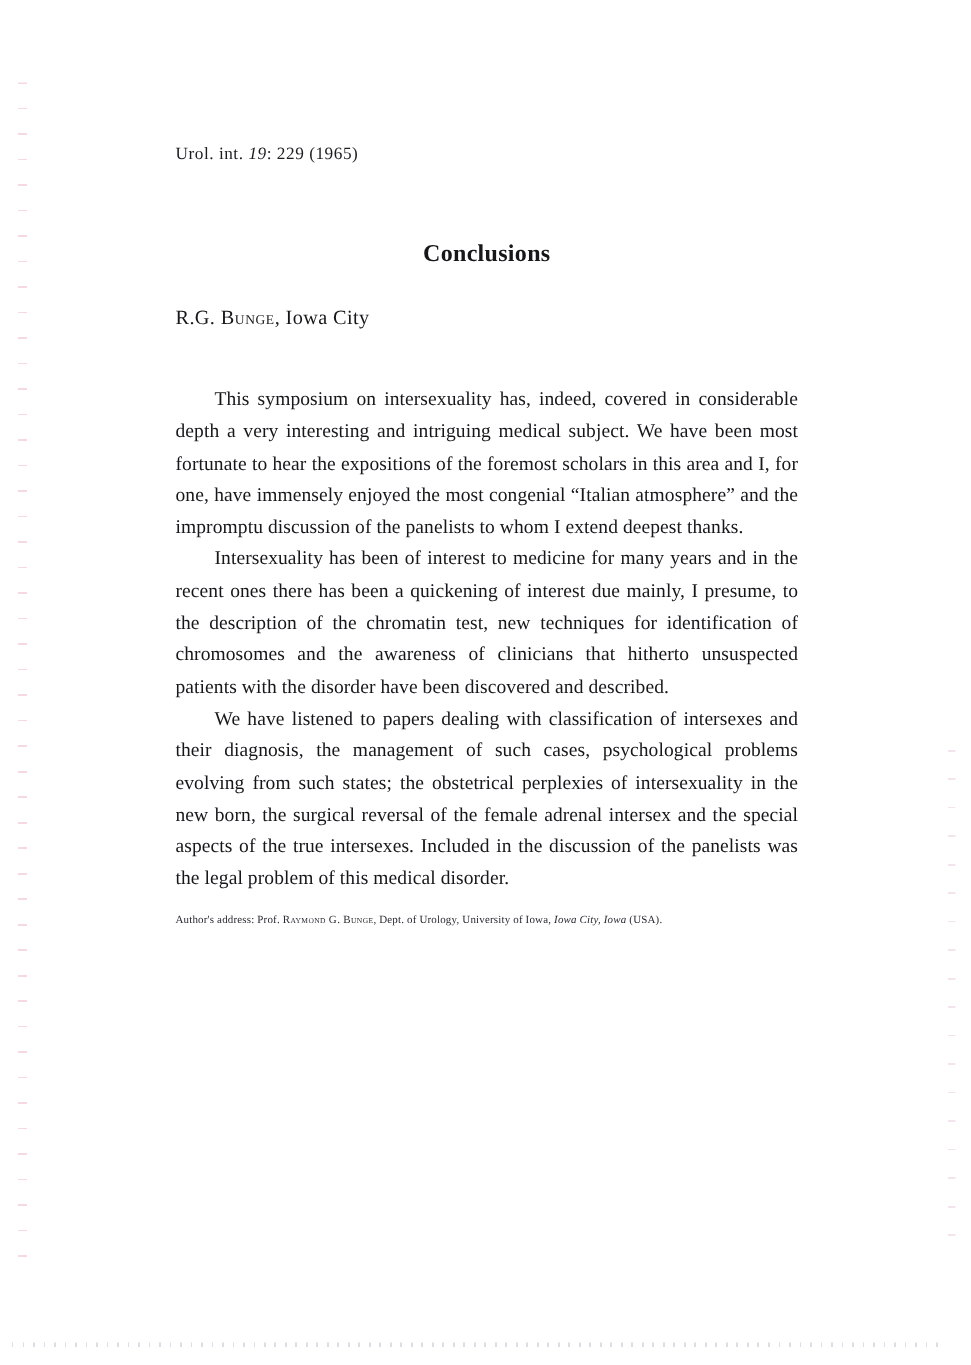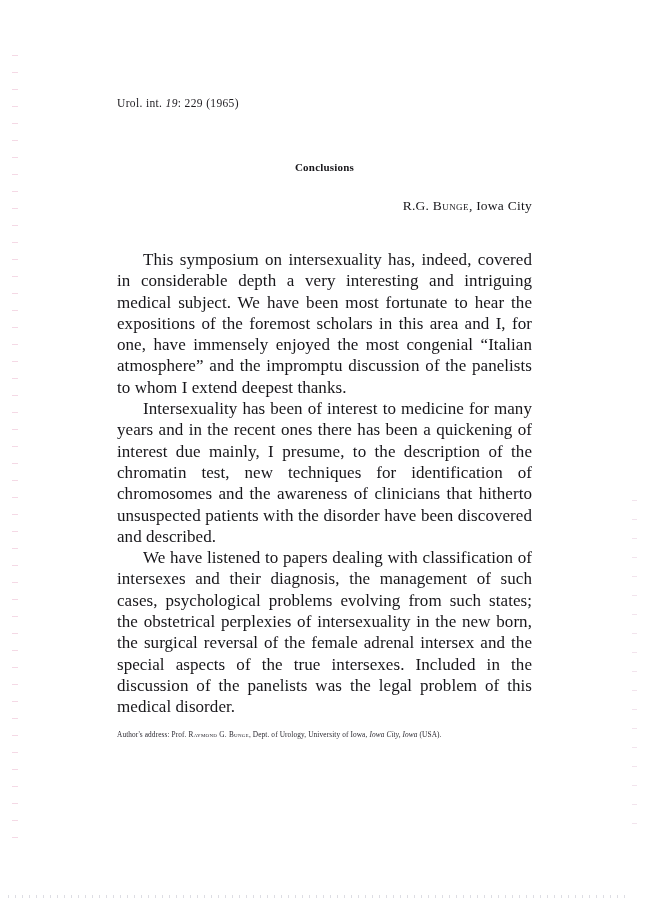--- a/index.html
+++ b/index.html
@@ -68,44 +68,44 @@
     color: #1e1c20;
     white-space: nowrap;
   }
   .running-head .vol {
     font-style: italic;
   }
 
   .doc-title {
     margin-top: 52px;
     text-align: center;
-    font-size: 11px;
+    font-size: 16px;
     font-weight: bold;
     letter-spacing: 0.2px;
   }
 
   .byline {
     margin-top: 25px;
-    text-align: right;
+    text-align: left;
     font-size: 13.5px;
     letter-spacing: 0.25px;
   }
   .smallcaps {
     font-variant: small-caps;
     letter-spacing: 0.4px;
   }
 
   .body-text {
     margin-top: 35px;
   }
   .body-text p {
     margin: 0;
     text-align: justify;
     text-justify: inter-word;
-    font-size: 17px;
+    font-size: 13px;
     line-height: 21.3px;
     text-indent: 26px;
     letter-spacing: 0.06px;
     hyphens: manual;
   }
 
   .footnote {
     margin-top: 12px;
     font-size: 7.3px;
     line-height: 10px;

